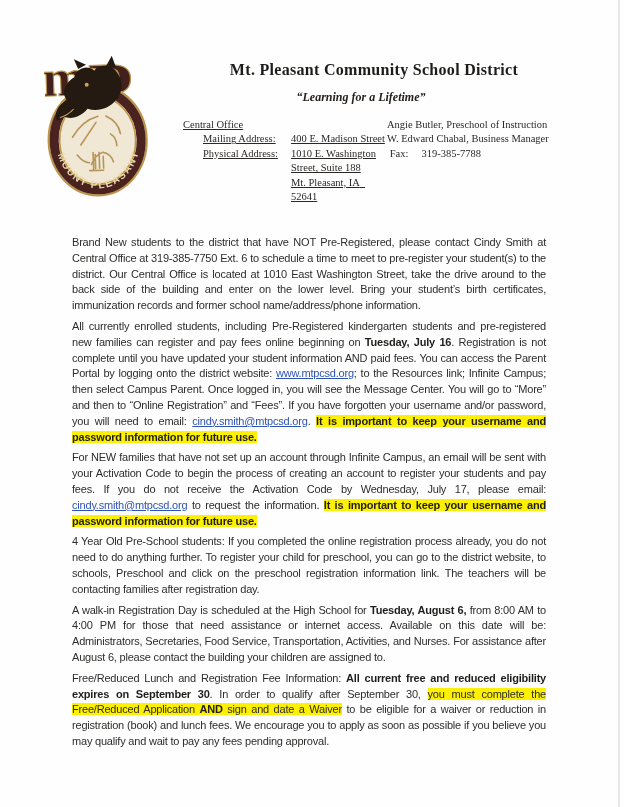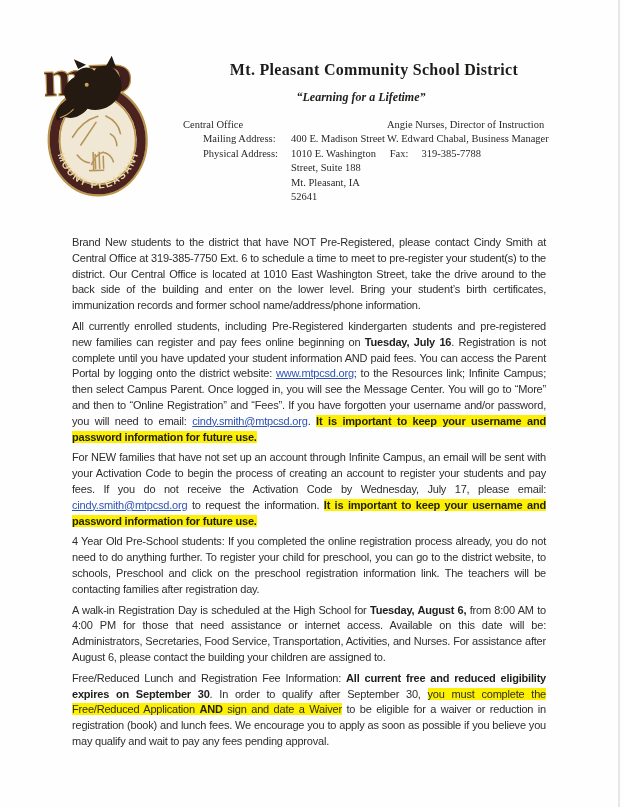--- a/index.html
+++ b/index.html
@@ -10,21 +10,21 @@
   }
   .scan-edge { position:absolute; right:4px; top:0; width:2px; height:100%; background:#e7e7e4; }
 
   
   .logo { position:absolute; left:46px; top:42px; width:124px; height:158px; transform:rotate(-2deg); }
   .hdr { position:absolute; left:183px; top:61px; width:382px; font-family:"Liberation Serif", serif; }
   .district { font-size:16px; font-weight:bold; text-align:center; letter-spacing:.3px; color:#1d1c1a; }
   .tagline  { font-size:12px; font-weight:bold; font-style:italic; text-align:center;
               position:relative; left:-13px; margin-top:11px; color:#24211e; }
   .contact  { display:flex; margin-top:13px; font-size:10.5px; line-height:14.4px; color:#2b2927; }
-  .office   { width:204px; }
+  .office   { width:204px;text-decoration:underline; }
   .office-grid { display:grid; grid-template-columns:88px auto;margin-left:20px; }
   .office-grid div { white-space:pre-wrap; }
   .staff { flex:1; }
   .staff div { white-space:pre; }
 
   
   .doc-title { position:absolute; left:72px; top:193px; width:474px; text-align:center;
                font-size:14.5px; font-weight:bold; letter-spacing:-.1px; color:#232220; }
   .body { position:absolute; left:72px; top:235px; width:474px;
           font-size:11px; line-height:15.8px; letter-spacing:-.2px; text-align:justify; }
@@ -87,21 +87,21 @@
           <div>400 E. Madison Street</div>
           <div>Physical Address:</div>
           <div>1010 E. Washington</div>
           <div></div>
           <div>Street, Suite 188</div>
           <div></div>
           <div>Mt. Pleasant, IA  52641</div>
         </div>
       </div>
       <div class="staff">
-        <div>Angie Nurses, Director of Instruction</div>
+        <div>Angie Butler, Preschool of Instruction</div>
         <div>W. Edward Chabal, Business Manager</div>
         <div> Fax:     319-385-7788</div>
       </div>
     </div>
   </div>
 
 
   <main class="body">
       <div class="para"><span class="r">Brand New students to the district that have NOT Pre-Registered, please contact Cindy Smith at Central Office at 319-385-7750 Ext. 6 to schedule a time to meet to pre-register your student(s) to the district.  Our Central Office is located at 1010 East Washington Street, take the drive around to the back side of the building and enter on the lower level.  Bring your student’s birth certificates, immunization records and former school name/address/phone information.</span></div>
       <div class="para"><span class="r">All currently enrolled students, including Pre-Registered kindergarten students and pre-registered new families can register and pay fees online beginning on </span><span class="r r-b">Tuesday, July 16</span><span class="r">.  Registration is not complete until you have updated your student information AND paid fees.  You can access the Parent Portal by logging onto the district website:  </span><a href="#" class="r r-link">www.mtpcsd.org</a><span class="r">; to the Resources link; Infinite Campus; then select Campus Parent.  Once logged in, you will see the Message Center.  You will go to “More” and then to “Online Registration” and “Fees”.  If you have forgotten your username and/or password, you will need to email: </span><a href="#" class="r r-link">cindy.smith@mtpcsd.org</a><span class="r">.  </span><span class="r r-hl r-b">It is important to keep your username and password information for future use.</span></div>

